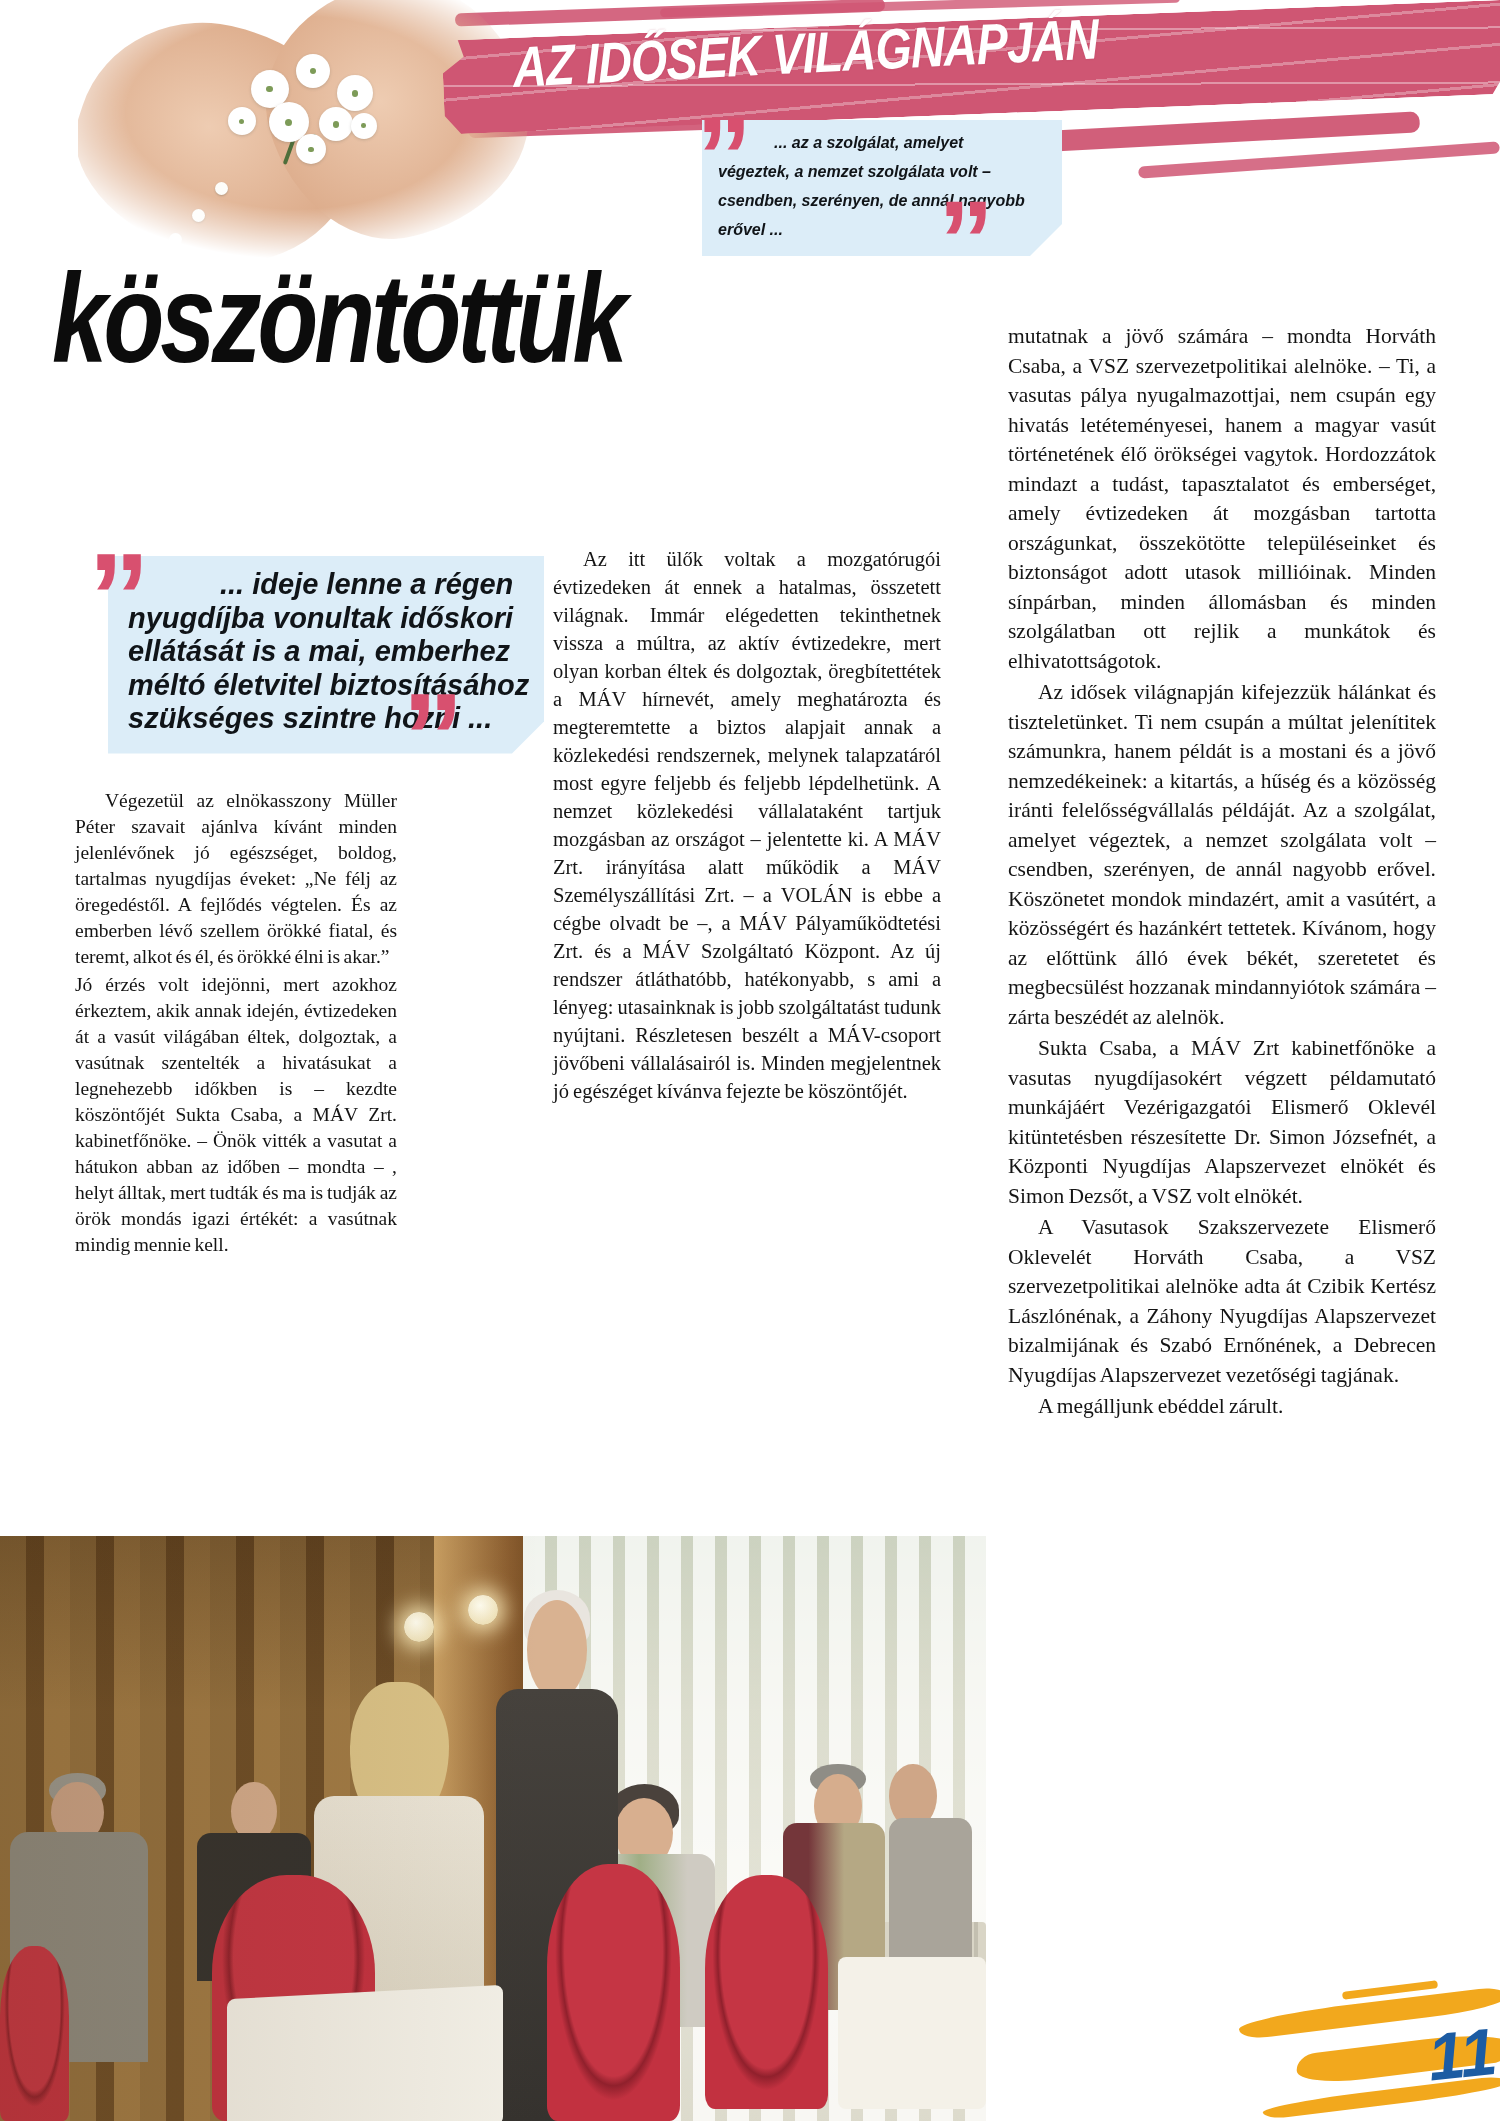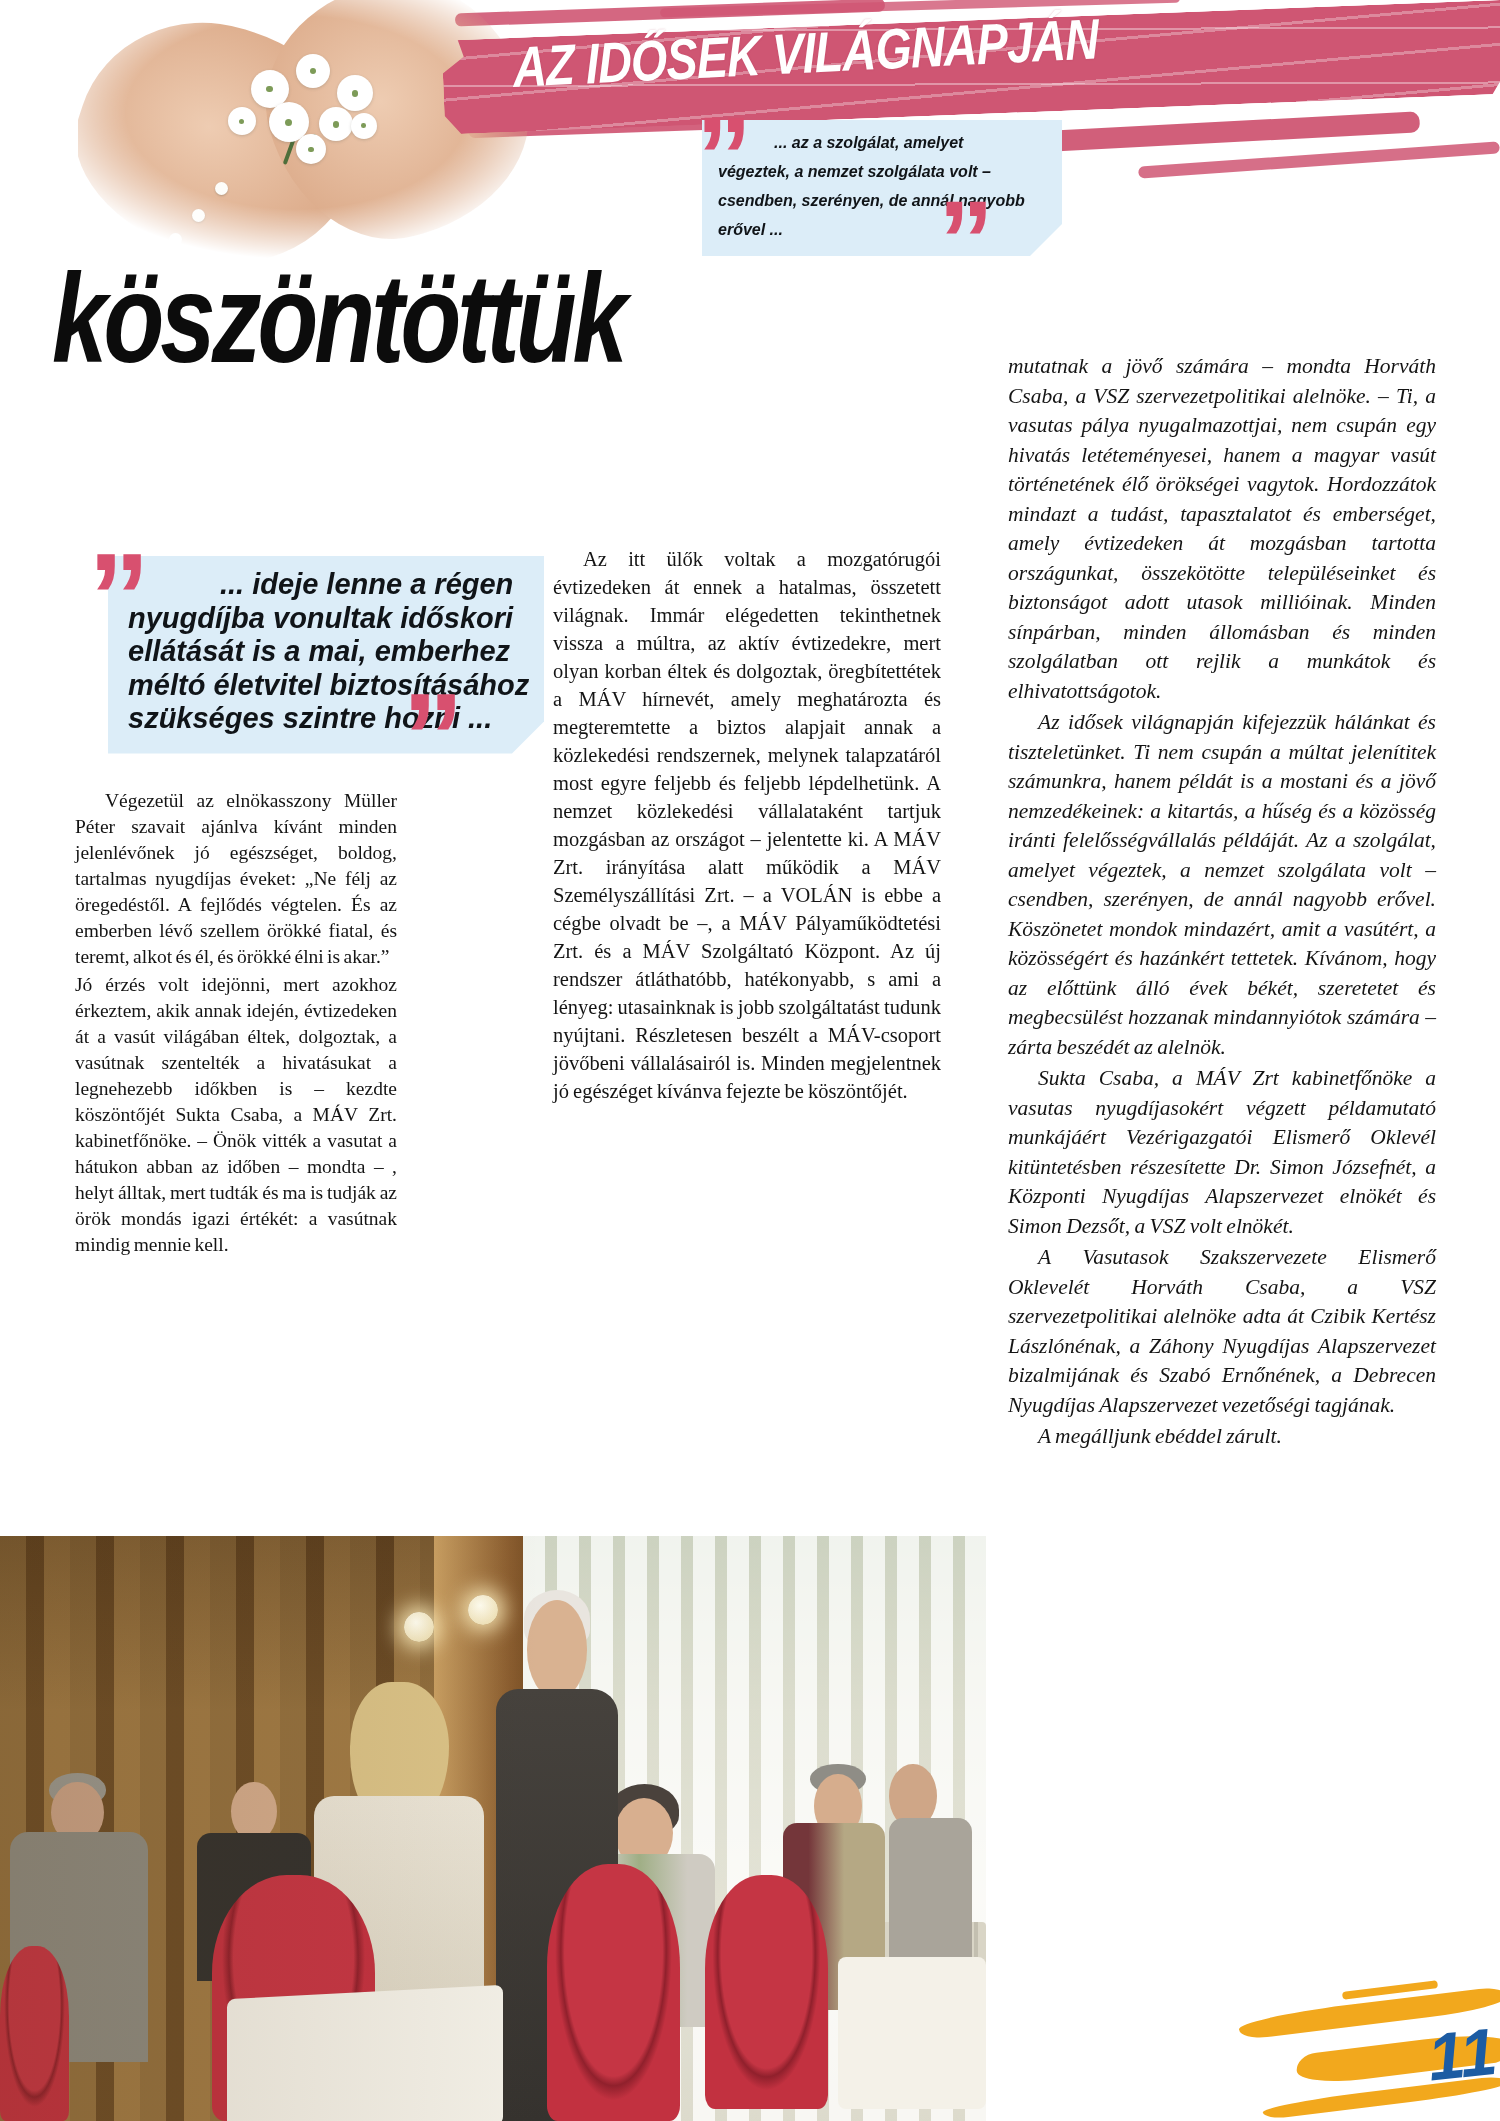--- a/index.html
+++ b/index.html
@@ -51,21 +51,21 @@
   .qm-topclose{left:938px;top:196px;font-size:112px;}
   .qm-leftopen{left:88px;top:548px;font-size:124px;}
   .qm-leftclose2{left:402px;top:688px;font-size:124px;}
 
   
   .col{position:absolute;text-align:justify;z-index:1;word-spacing:-1px;}
   .col p{margin:0 0 2px 0;}
   .col p.ind{text-indent:30px;}
   .col1{left:75px;top:788px;width:322px;font-size:19.5px;line-height:26px;word-spacing:-1.5px;}
   .col2{left:553px;top:545px;width:388px;font-size:20.5px;line-height:28px;}
-  .col3{left:1008px;top:352px;width:428px;font-size:21.5px;line-height:29.5px;font-style:italic;}
+  .col3{left:1008px;top:322px;width:428px;font-size:21.5px;line-height:29.5px;}
 
   .subhead{margin:18px 0 10px 0;padding:10px 4px 14px 4px;border-top:5px solid #f6b511;border-bottom:5px solid #f6b511;
     text-align:center;font-family:"Liberation Sans",sans-serif;font-style:italic;font-weight:bold;
     font-size:31px;line-height:1.22;color:#161616;text-indent:0;word-spacing:0;}
   .heading2{margin:16px 0 12px 0;padding:8px 4px 12px 4px;border-top:5px solid #f6b511;border-bottom:5px solid #f6b511;
     text-align:center;font-family:"Liberation Sans",sans-serif;font-style:italic;font-weight:bold;
     font-size:40px;line-height:1.1;color:#161616;word-spacing:0;}
 
   
   .photo{position:absolute;left:0;top:1536px;width:986px;height:585px;overflow:hidden;z-index:5;background:#efeadf;}

